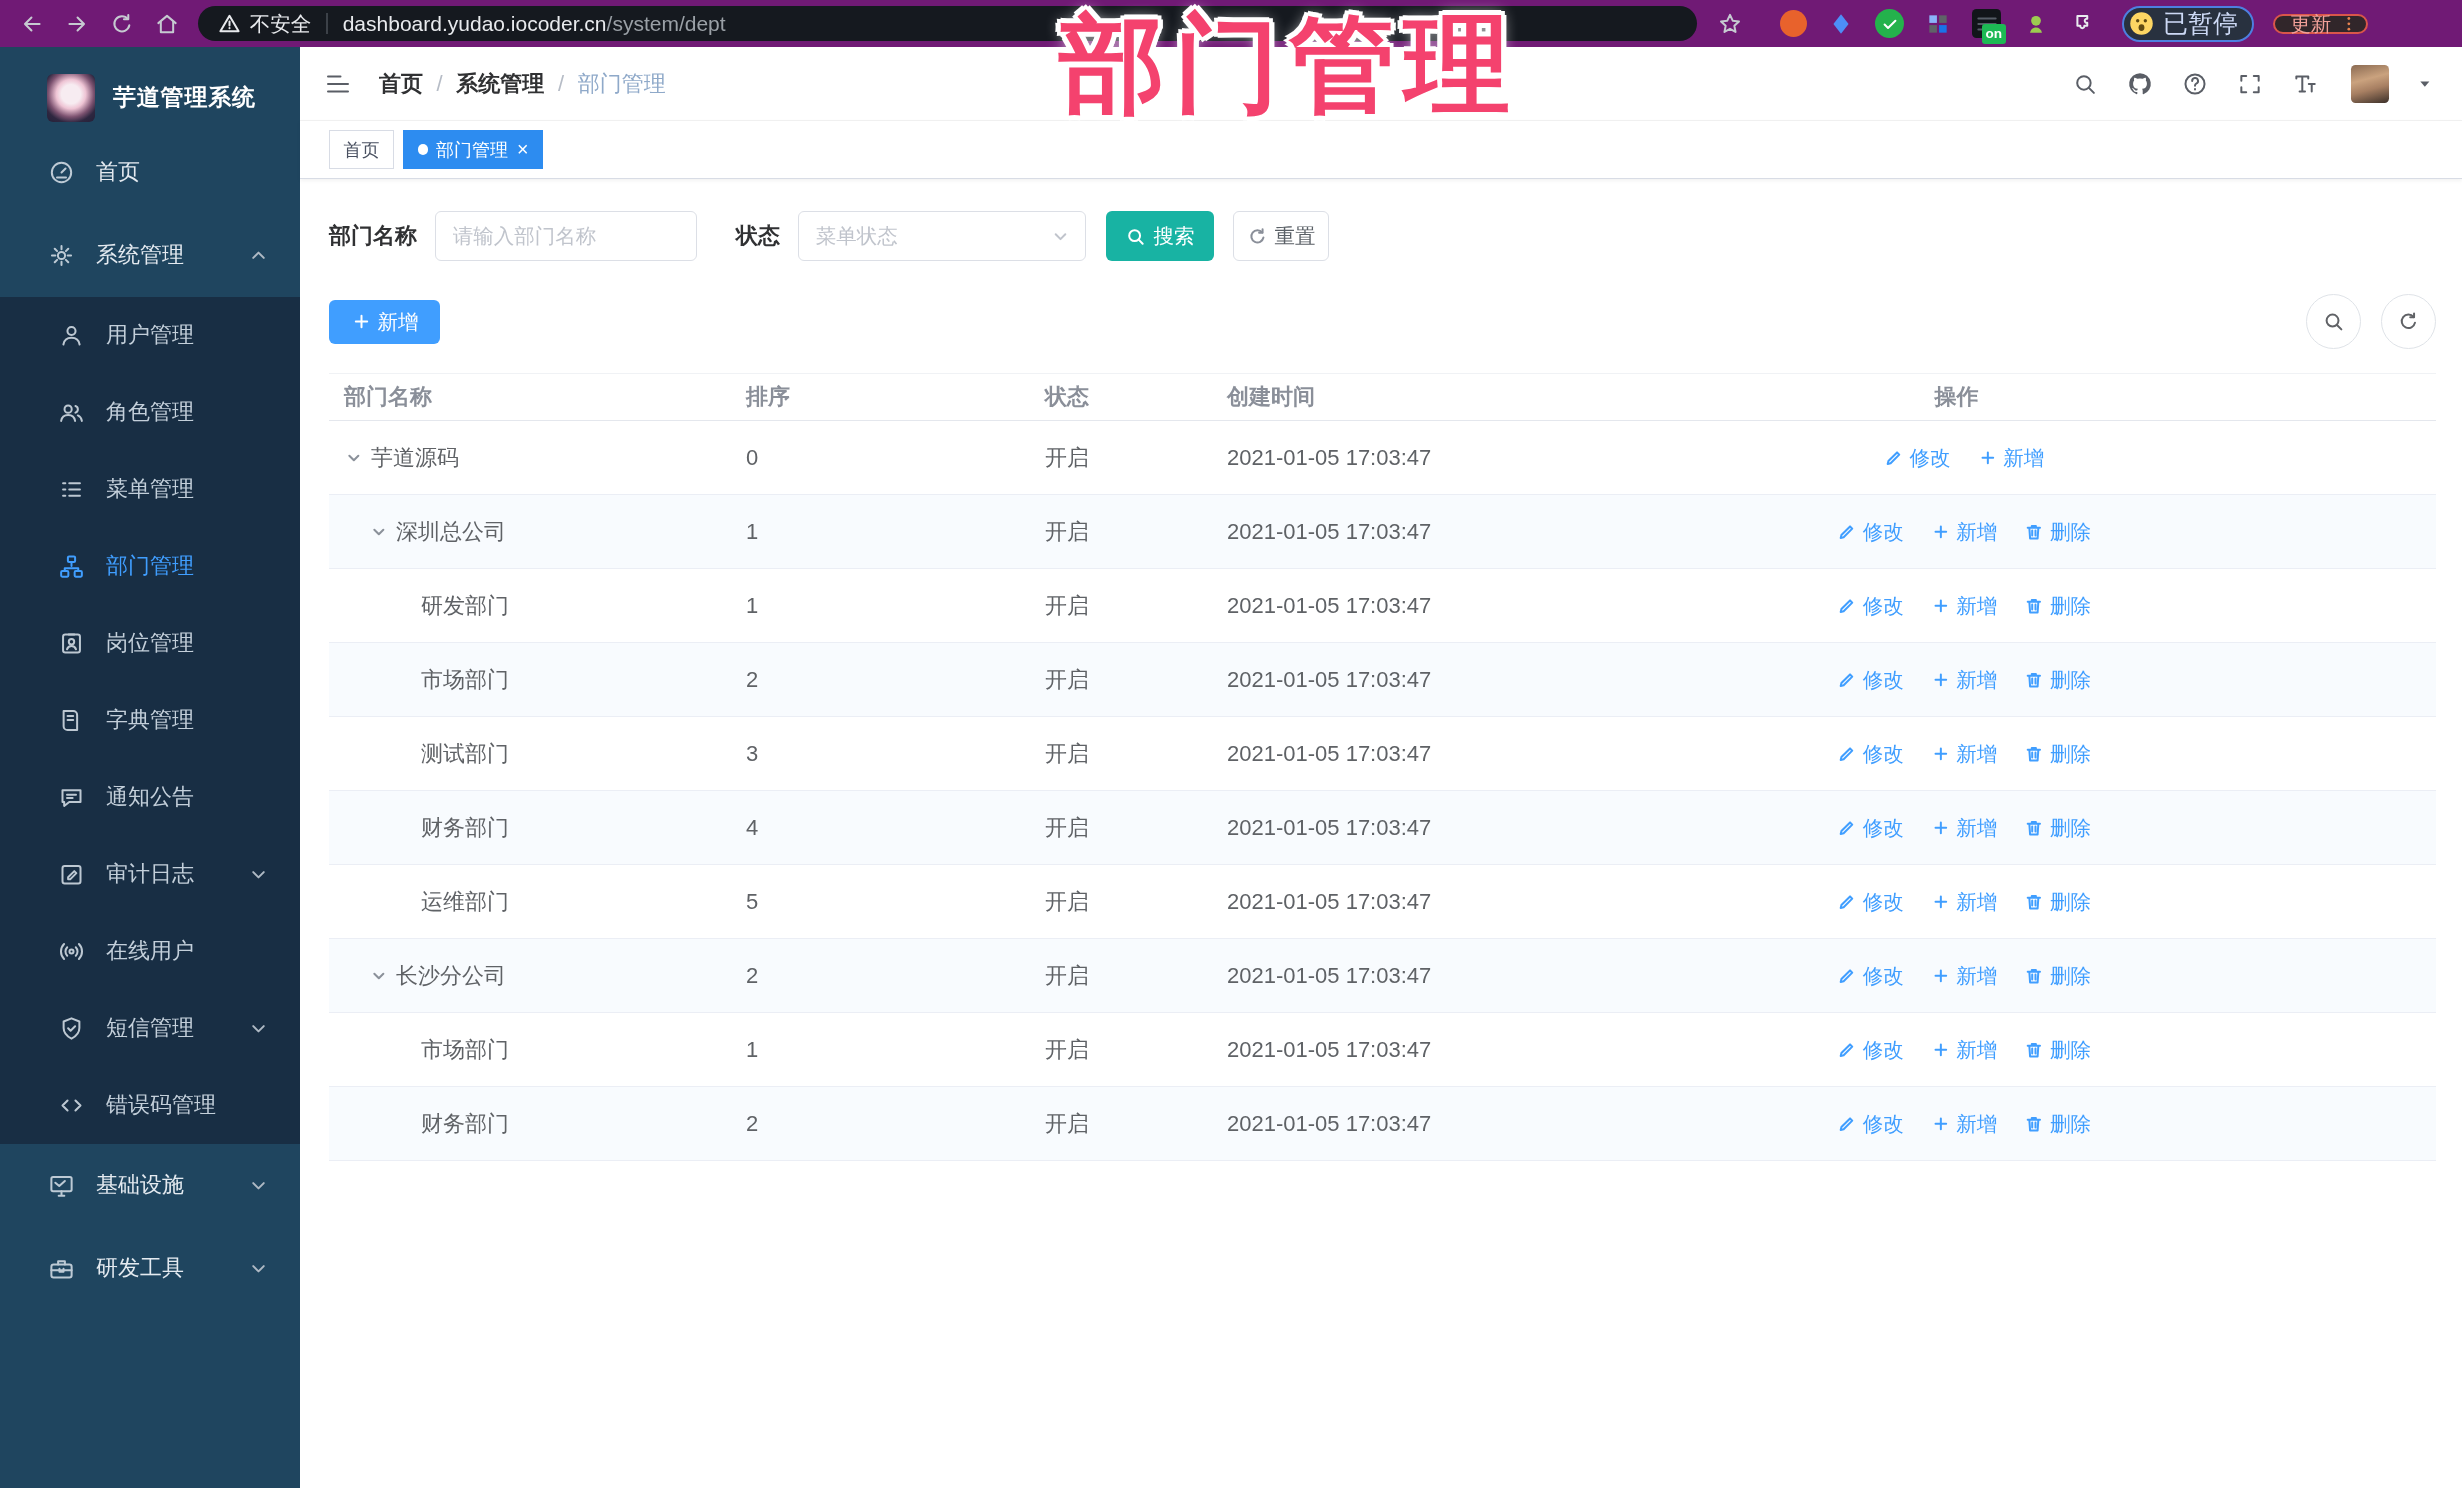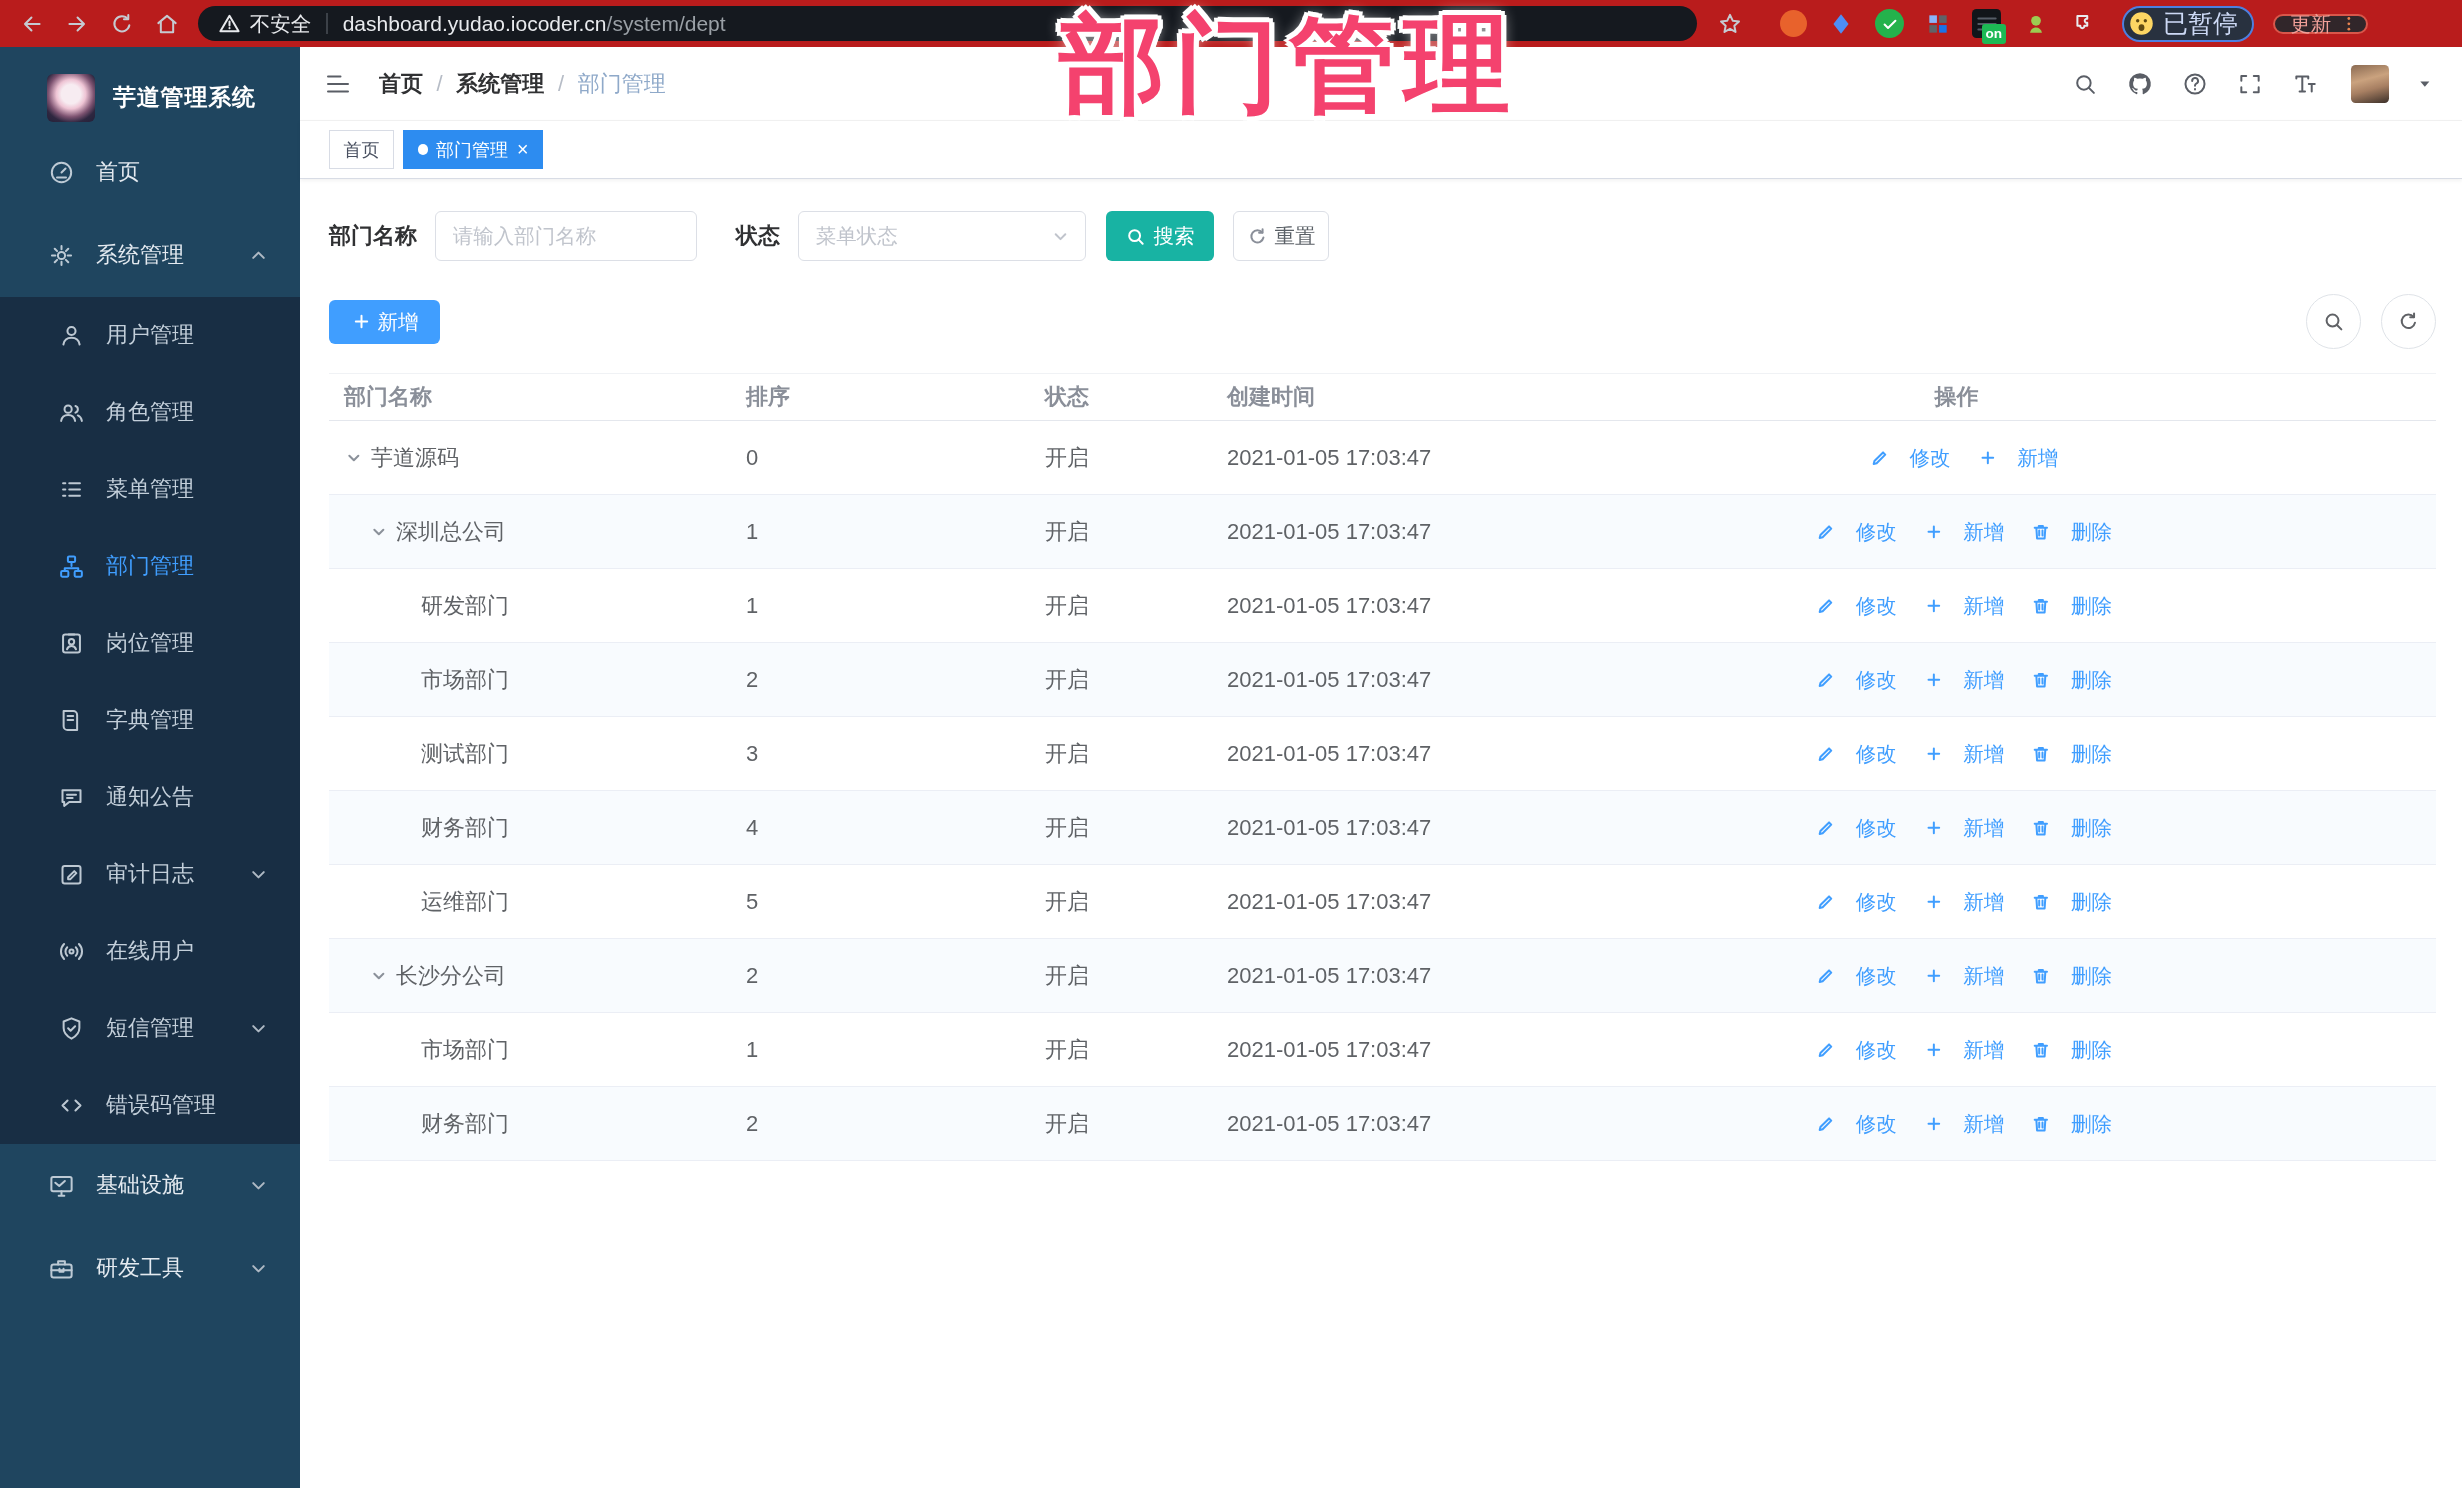--- a/index.html
+++ b/index.html
@@ -1,21 +1,21 @@
 <!DOCTYPE html>
 <html style="--accent: #409eff; --teal: #18b3a3; --wm: #f4426e;font-size:12px"><head>
 <meta charset="utf-8">
 <style>
   * { margin:0; padding:0; box-sizing:border-box; }
   html,body { width:2462px; height:1488px; overflow:hidden;
     font-family:"Liberation Sans","DejaVu Sans",sans-serif; background:#fff; }
   body { position:relative; }
 
   
-  .browser-bar { height:47px; background:#b91c1c; display:flex; align-items:center; padding:0 15px; }
+  .browser-bar { height:47px; background:#701a75; display:flex; align-items:center; padding:0 15px; }
   .bicon { width:33px; height:33px; display:flex; align-items:center; justify-content:center;
            color:#c6cad1; flex:0 0 auto; margin-right:12px; }
   .bicon svg { width:26px; height:26px; }
   .url-pill { height:35px; width:1499px; border-radius:17.4px; background:#15191f;
               display:flex; align-items:center; padding:0 19.7px; margin-left:3px; }
   .url-pill .warn { color:#e8eaed; width:23px; height:23px; }
   .url-pill .warn svg { width:23px; height:23px; }
   .sec-label { color:#e8eaed; font-size:20.5px; margin-left:9px; }
   .pill-div { width:1.5px; height:21px; background:#3c4148; margin:0 15px; }
   .url-domain { color:#e8eaed; font-size:21px; }
@@ -130,21 +130,21 @@
   .c5 { flex:1; text-align:center; padding-left:0; }
   .tr { height:74px; border-bottom:1.5px solid #ebeef5; }
   .tr:nth-child(even) { background:#f8fbfe; }
   .td { font-size:22px; color:#5f6266; padding-left:15px; display:flex; align-items:center; }
   .td.c5 { justify-content:center; }
   .indent { flex:0 0 auto; }
   .tree-caret { width:27px; height:27px; color:#8b919a; flex:0 0 auto; display:flex; align-items:center; cursor:pointer; }
   .tree-caret svg { width:19.7px; height:19.7px; }
   .tree-caret.placeholder { visibility:hidden; }
   .row-actions { display:flex; gap:27px; justify-content:center; }
-  .action-link { color:var(--accent,#409eff); font-size:20.5px; display:inline-flex; align-items:center; gap:20px; cursor:pointer; }
+  .action-link { color:var(--accent,#409eff); font-size:20.5px; display:inline-flex; align-items:center; gap:6px; cursor:pointer; }
   .action-link svg { width:19.7px; height:19.7px; }
 
   
   .watermark { position:absolute; left:1059px; top:0px; z-index:99; font-size:106px; font-weight:800;
     color:var(--wm,#f4426e); letter-spacing:9px; line-height:129px; pointer-events:none;
     text-shadow:-3.8px -3.8px 0 #fff,3.8px -3.8px 0 #fff,-3.8px 3.8px 0 #fff,3.8px 3.8px 0 #fff,
                 -5.3px 0 0 #fff,5.3px 0 0 #fff,0 -5.3px 0 #fff,0 5.3px 0 #fff,0 0 15px rgba(255,255,255,.95); }
 
   svg { display:block; }
   svg * { vector-effect:non-scaling-stroke; }

